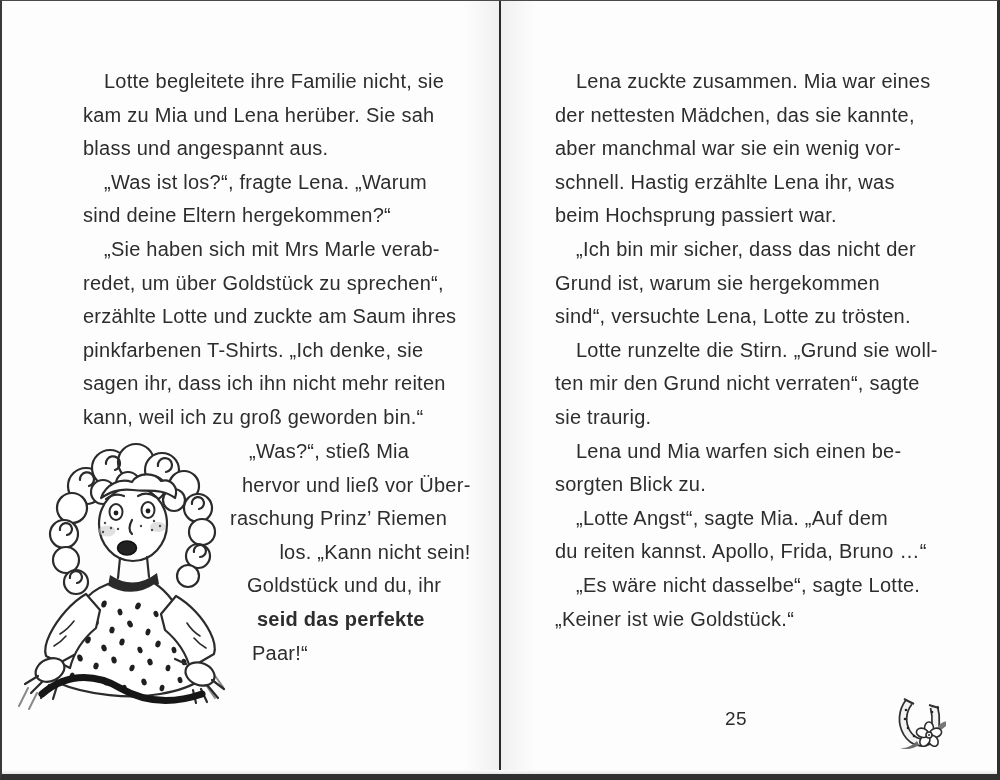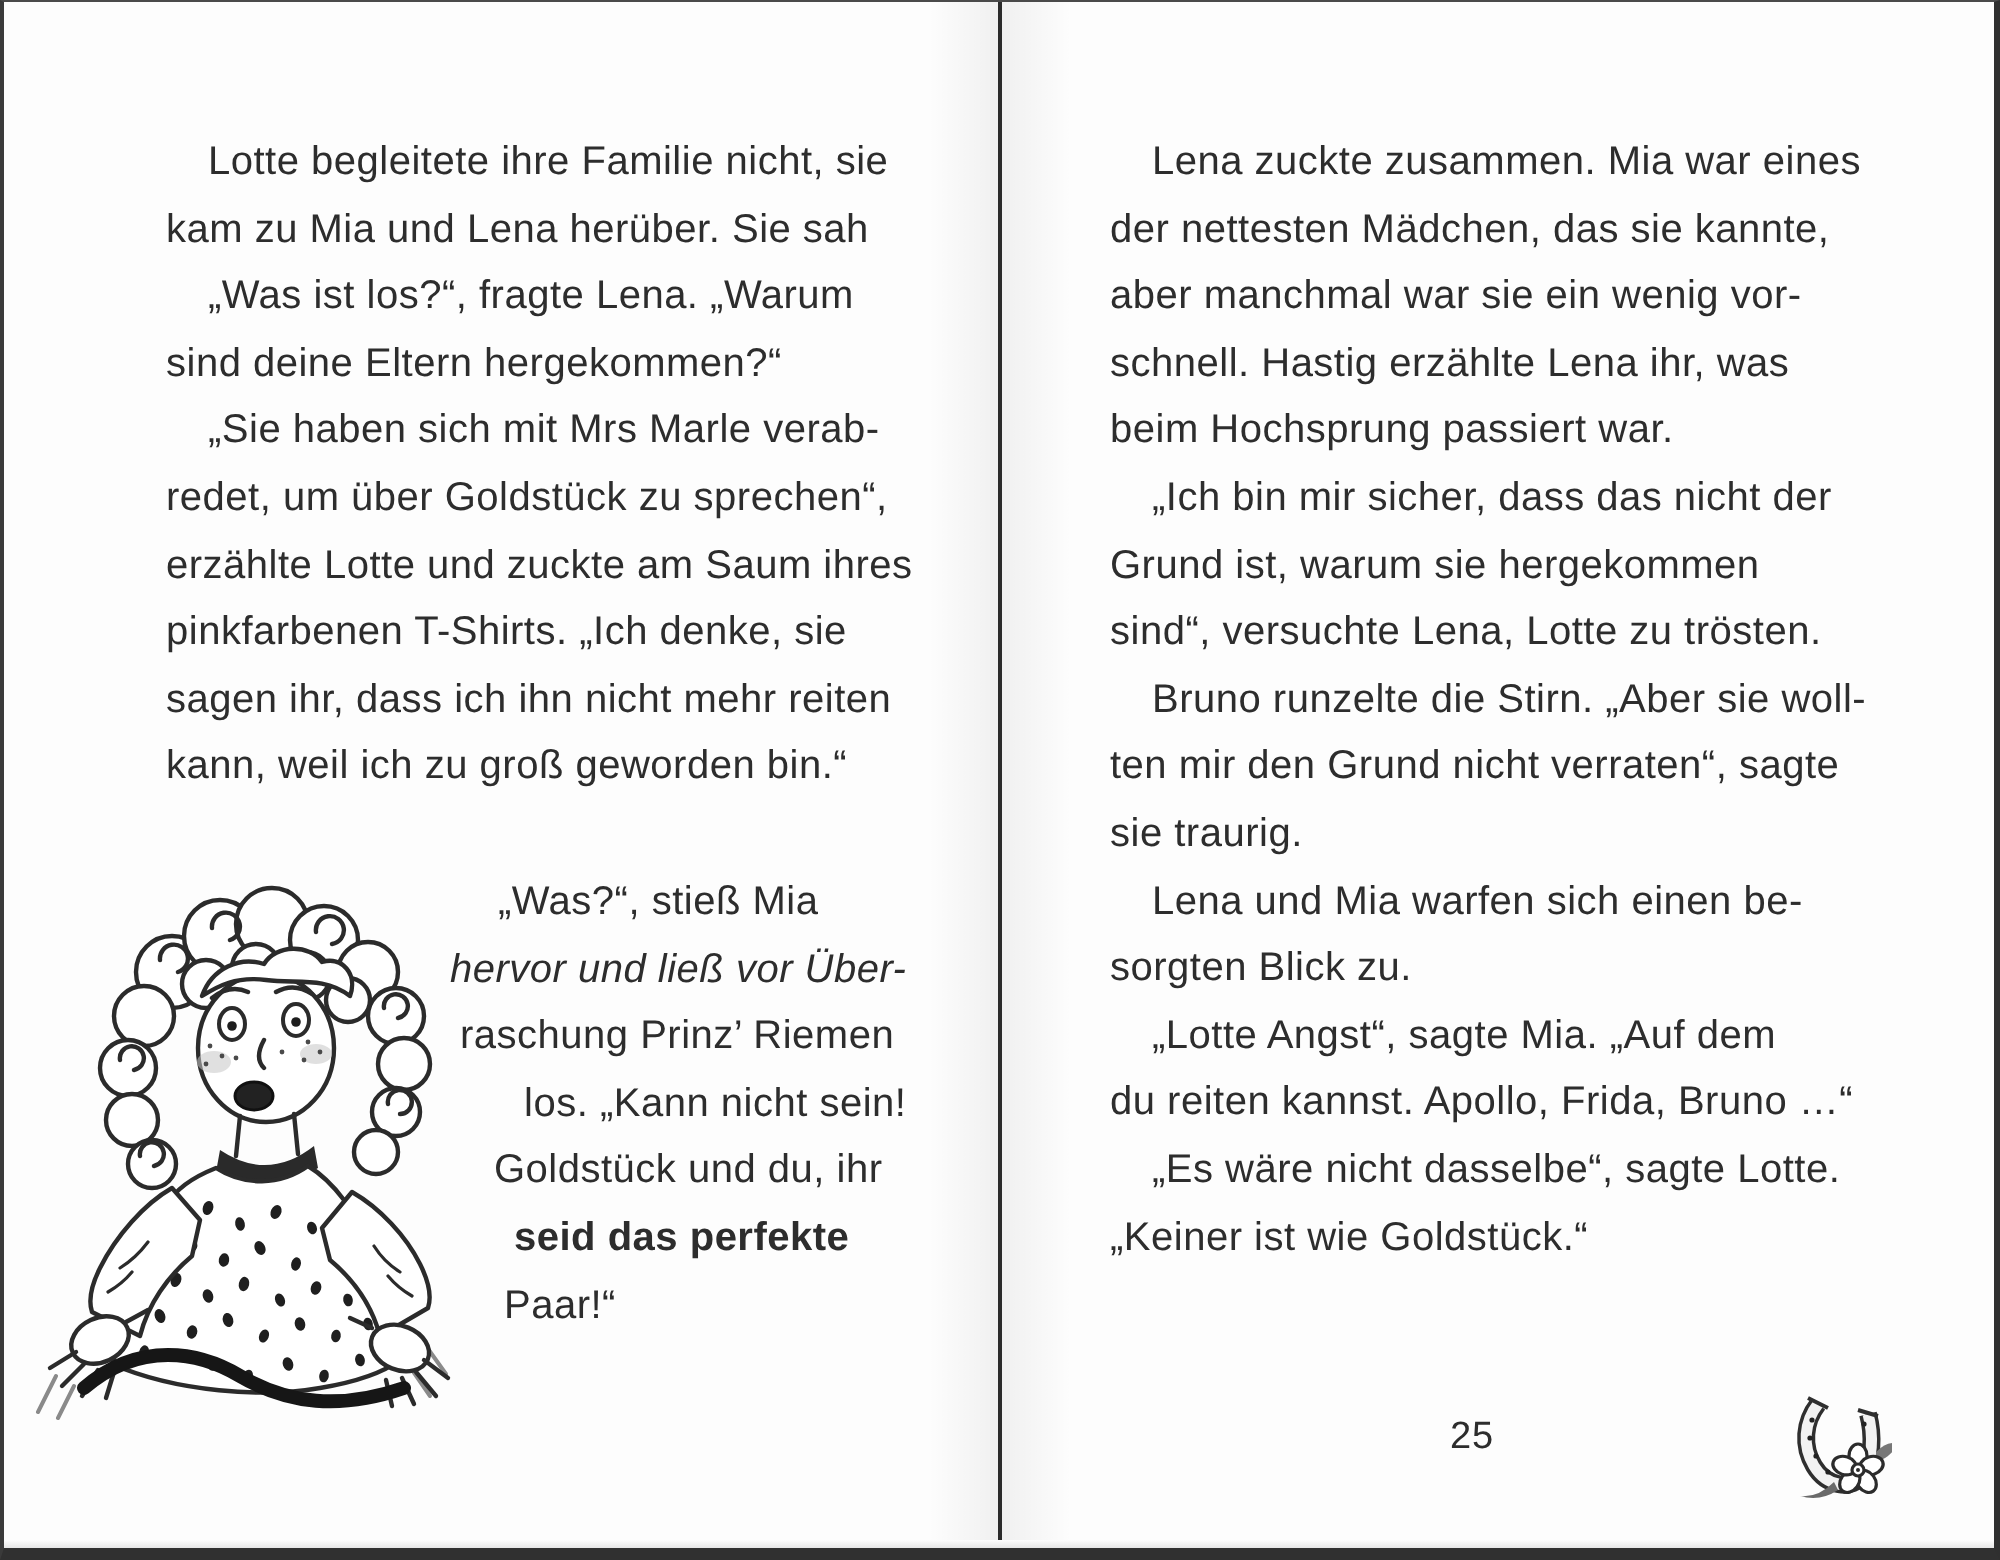--- a/index.html
+++ b/index.html
@@ -63,32 +63,33 @@
 
 <div class="spread">
   <div class="gutter-shadow-l"></div>
   <div class="gutter-shadow-r"></div>
   <div class="gutter-line"></div>
   <div class="edge-shadow"></div>
 
   <div class="page-text left-main">
       <div class="text-line indent">Lotte begleitete ihre Familie nicht, sie</div>
       <div class="text-line">kam zu Mia und Lena herüber. Sie sah</div>
+      <div class="text-line">blass und angespannt aus.</div>
       <div class="text-line indent">„Was ist los?“, fragte Lena. „Warum</div>
       <div class="text-line">sind deine Eltern hergekommen?“</div>
       <div class="text-line indent">„Sie haben sich mit Mrs Marle verab-</div>
       <div class="text-line">redet, um über Goldstück zu sprechen“,</div>
       <div class="text-line">erzählte Lotte und zuckte am Saum ihres</div>
       <div class="text-line">pinkfarbenen T-Shirts. „Ich denke, sie</div>
       <div class="text-line">sagen ihr, dass ich ihn nicht mehr reiten</div>
       <div class="text-line">kann, weil ich zu groß geworden bin.“</div>
     </div>
   <div class="page-text left-wrap">
       <div class="text-line" style="margin-left: 25px;">„Was?“, stieß Mia</div>
-      <div class="text-line" style="margin-left: 1px; font-style: italic;">hervor und ließ vor Über-</div>
+      <div class="text-line" style="margin-left: 18px;">hervor und ließ vor Über-</div>
       <div class="text-line" style="margin-left: 6px;">raschung Prinz’ Riemen</div>
       <div class="text-line" style="margin-left: 12px; text-align: right;">los. „Kann nicht sein!</div>
       <div class="text-line" style="margin-left: 23px;">Goldstück und du, ihr</div>
       <div class="text-line" style="margin-left: 33px; font-weight: bold;">seid das perfekte</div>
       <div class="text-line" style="margin-left: 28px;">Paar!“</div>
     </div>
 
   <svg class="girl-art" viewBox="0 0 232 268">
     <g stroke="#2b2b2b" stroke-width="2.2" fill="none" stroke-linecap="round" stroke-linejoin="round">
 
@@ -201,21 +202,21 @@
 
   <div class="page-text right-main">
       <div class="text-line indent">Lena zuckte zusammen. Mia war eines</div>
       <div class="text-line">der nettesten Mädchen, das sie kannte,</div>
       <div class="text-line">aber manchmal war sie ein wenig vor-</div>
       <div class="text-line">schnell. Hastig erzählte Lena ihr, was</div>
       <div class="text-line">beim Hochsprung passiert war.</div>
       <div class="text-line indent">„Ich bin mir sicher, dass das nicht der</div>
       <div class="text-line">Grund ist, warum sie hergekommen</div>
       <div class="text-line">sind“, versuchte Lena, Lotte zu trösten.</div>
-      <div class="text-line indent">Bruno runzelte die Stirn. „Aber sie woll-</div>
+      <div class="text-line indent">Lotte runzelte die Stirn. „Grund sie woll-</div>
       <div class="text-line">ten mir den Grund nicht verraten“, sagte</div>
       <div class="text-line">sie traurig.</div>
       <div class="text-line indent">Lena und Mia warfen sich einen be-</div>
       <div class="text-line">sorgten Blick zu.</div>
       <div class="text-line indent">„Lotte Angst“, sagte Mia. „Auf dem</div>
       <div class="text-line">du reiten kannst. Apollo, Frida, Bruno …“</div>
       <div class="text-line indent">„Es wäre nicht dasselbe“, sagte Lotte.</div>
       <div class="text-line">„Keiner ist wie Goldstück.“</div>
     </div>
   <div class="page-number">25</div>

